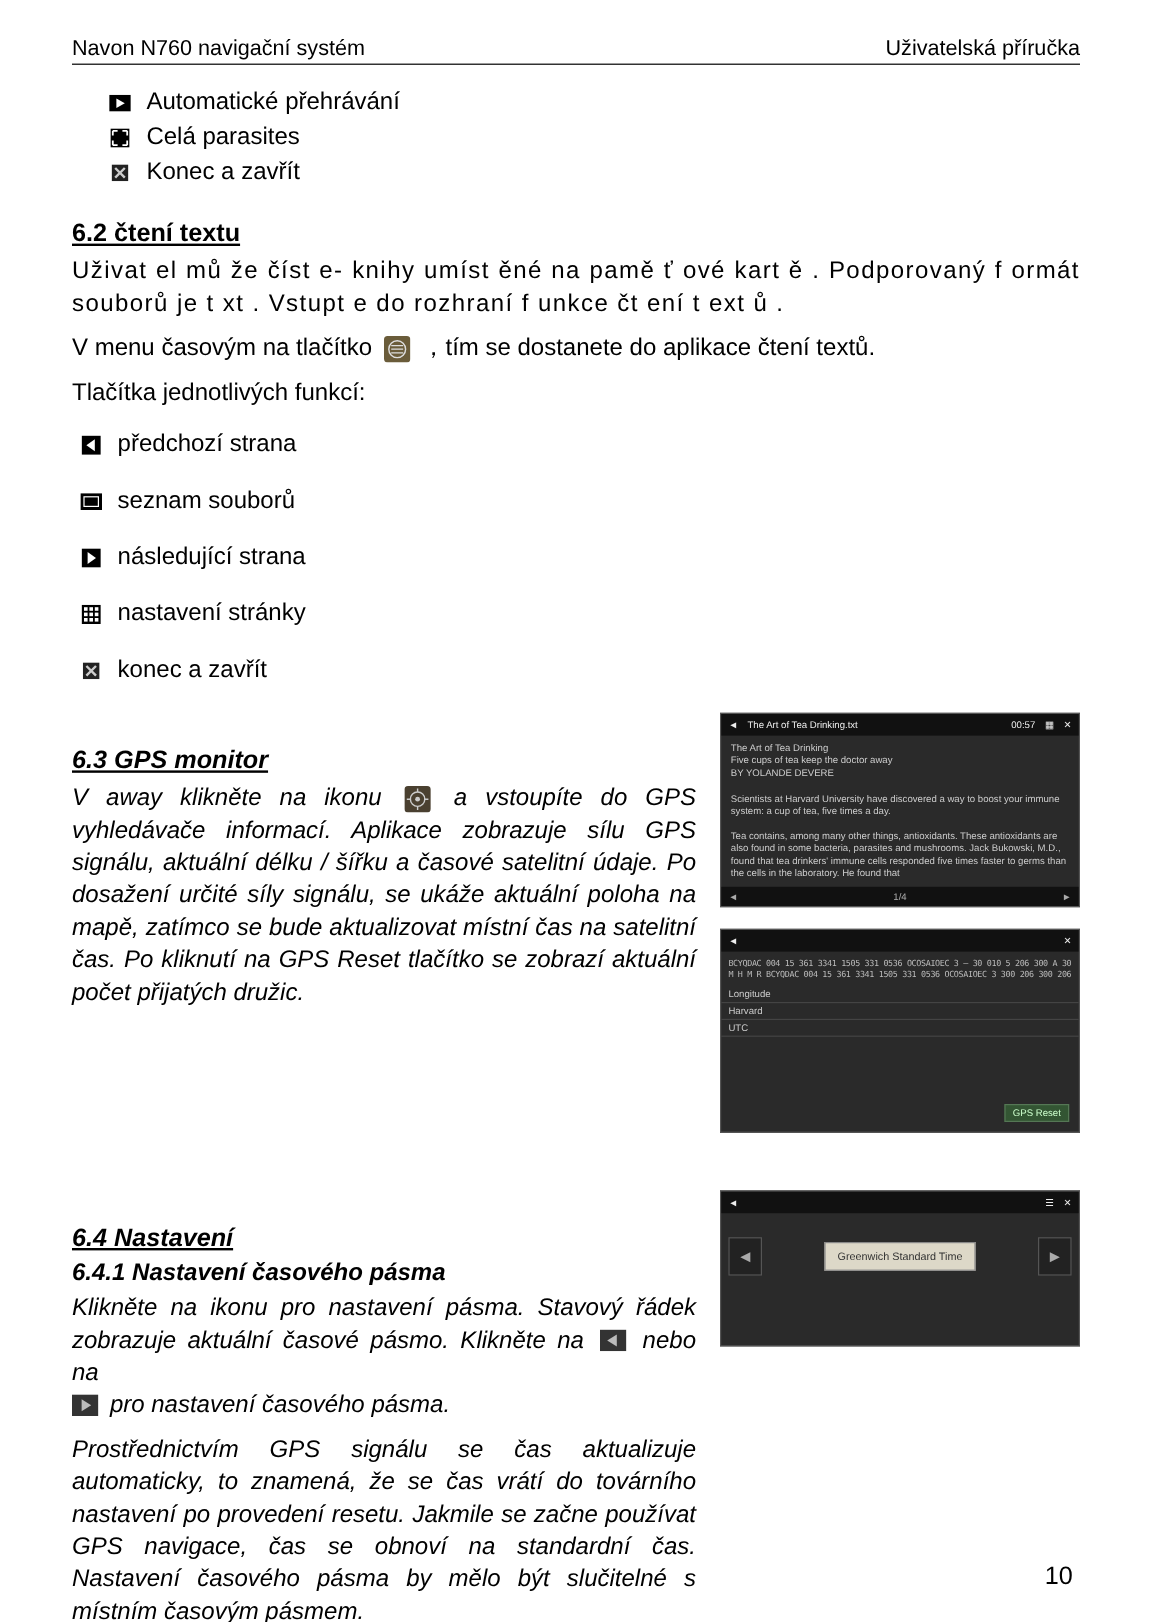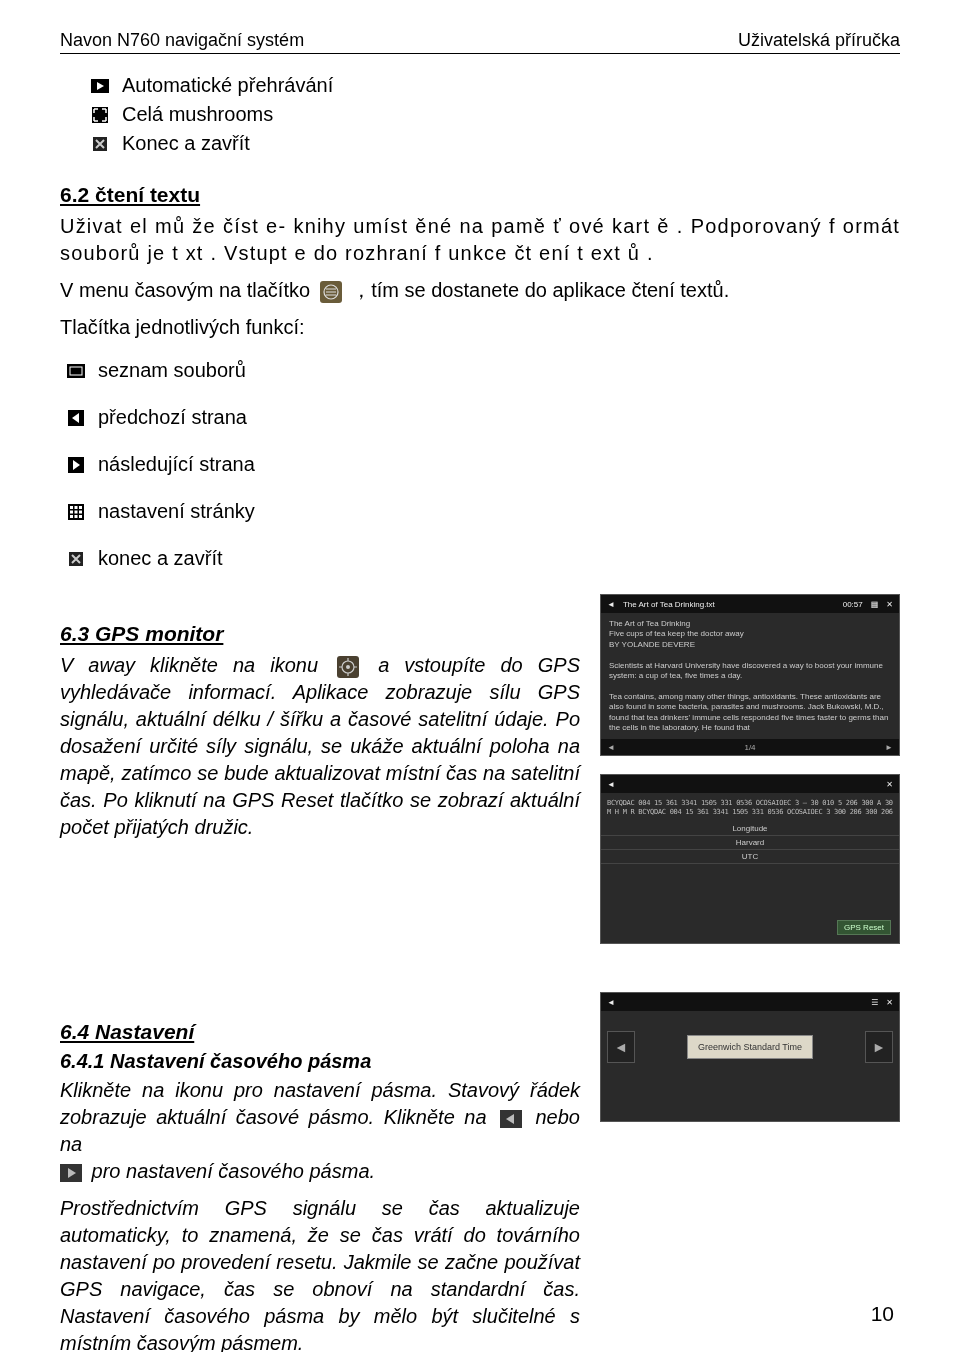--- a/index.html
+++ b/index.html
@@ -87,21 +87,21 @@
     background: #111;
     height: 16px;
     display: flex;
     justify-content: space-between;
     align-items: center;
     padding: 0 6px;
     color: #aaa;
   }
   .shot2 { height: 170px; }
   .shot2 .noise { font-family: monospace; font-size: 7px; letter-spacing: -0.3px; line-height: 1.2; color: #bbb; padding: 6px; }
-  .shot2 .rows div { border-bottom: 1px solid #444; padding: 2px 6px; text-align: center; }
+  .shot2 .rows div { border-bottom: 1px solid #444; padding: 2px 6px; }
   .shot2 .btn {
     position: absolute; right: 8px; bottom: 8px;
     background: #353; border: 1px solid #575; padding: 2px 6px;
     color: #cfc; font-size: 8px;
   }
   .shot3 { height: 130px; }
   .shot3 .row {
     display: flex; justify-content: space-between; align-items: center;
     padding: 6px;
   }
@@ -140,21 +140,21 @@
     </span>
     <span>Automatické přehrávání</span>
   </div>
   <div class="icon-line">
     <span class="icon">
       <svg width="16" height="16" viewBox="0 0 16 16">
           <rect width="16" height="16" fill="#000"></rect>
           <path d="M2 2h4M2 2v4M14 2h-4M14 2v4M2 14h4M2 14v-4M14 14h-4M14 14v-4" stroke="#fff" stroke-width="1.5"></path>
         </svg>
     </span>
-    <span>Celá mushrooms</span>
+    <span>Celá parasites</span>
   </div>
   <div class="icon-line">
     <span class="icon">
       <svg width="14" height="14" viewBox="0 0 14 14">
           <rect width="14" height="14" fill="#222"></rect>
           <path d="M3 3L11 11M11 3L3 11" stroke="#ccc" stroke-width="2"></path>
         </svg>
     </span>
     <span>Konec a zavřít</span>
   </div>
@@ -171,35 +171,35 @@
         <path d="M6 8h10M6 11h10M6 14h10" stroke="#ddd" stroke-width="1"></path>
       </svg>
   </span>
   <span>，tím se dostanete do aplikace čtení textů.</span>
 </p>
 <p>Tlačítka jednotlivých funkcí:</p>
 
 <div class="func-list">
   <div class="icon-line">
     <span class="icon">
+      <svg width="16" height="16" viewBox="0 0 16 16">
+          <rect width="16" height="16" fill="#000"></rect>
+          <polygon points="11,3 11,13 4,8" fill="#fff"></polygon>
+        </svg>
+    </span>
+    <span>předchozí strana</span>
+  </div>
+  <div class="icon-line">
+    <span class="icon">
       <svg width="18" height="14" viewBox="0 0 18 14">
           <rect width="18" height="14" fill="#000"></rect>
           <rect x="3" y="3" width="12" height="8" fill="none" stroke="#fff"></rect>
         </svg>
     </span>
     <span>seznam souborů</span>
-  </div>
-  <div class="icon-line">
-    <span class="icon">
-      <svg width="16" height="16" viewBox="0 0 16 16">
-          <rect width="16" height="16" fill="#000"></rect>
-          <polygon points="11,3 11,13 4,8" fill="#fff"></polygon>
-        </svg>
-    </span>
-    <span>předchozí strana</span>
   </div>
   <div class="icon-line">
     <span class="icon">
       <svg width="16" height="16" viewBox="0 0 16 16">
           <rect width="16" height="16" fill="#000"></rect>
           <polygon points="5,3 5,13 12,8" fill="#fff"></polygon>
         </svg>
     </span>
     <span>následující strana</span>
   </div>

